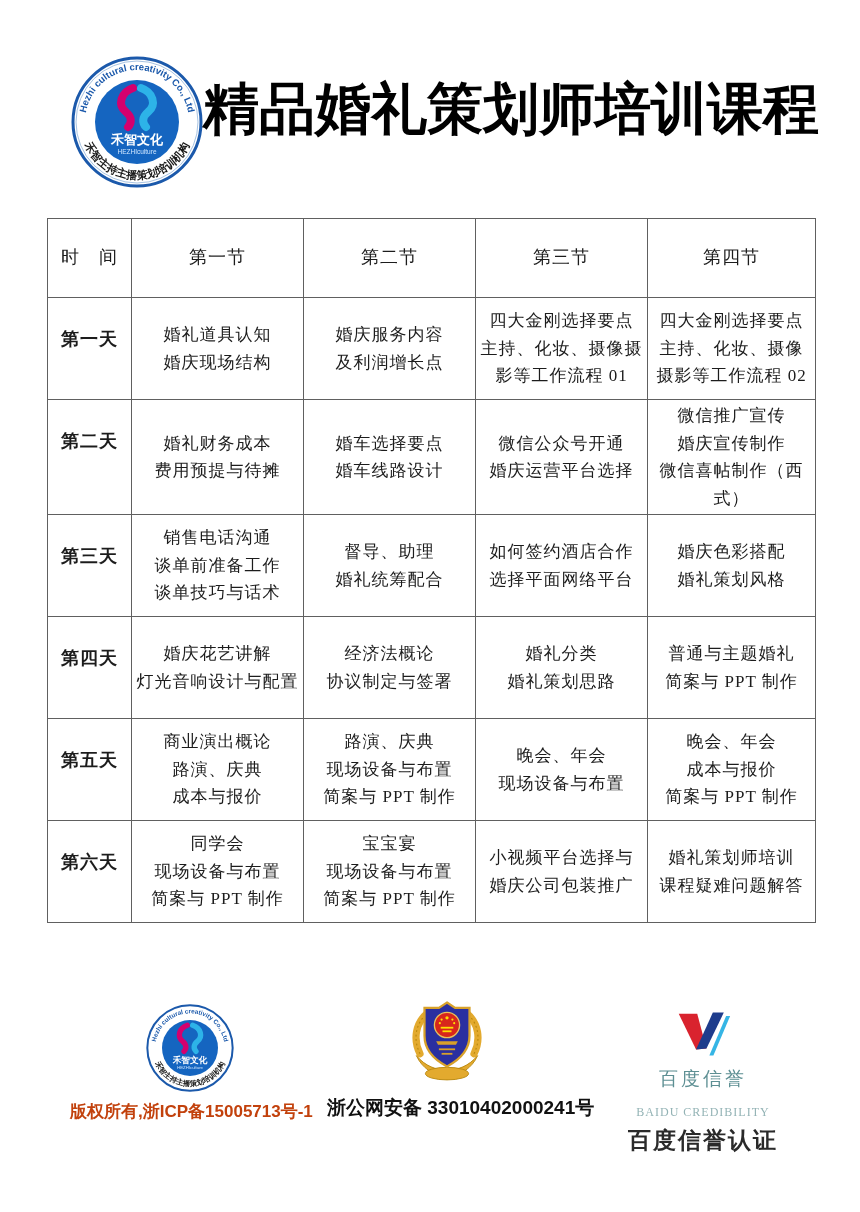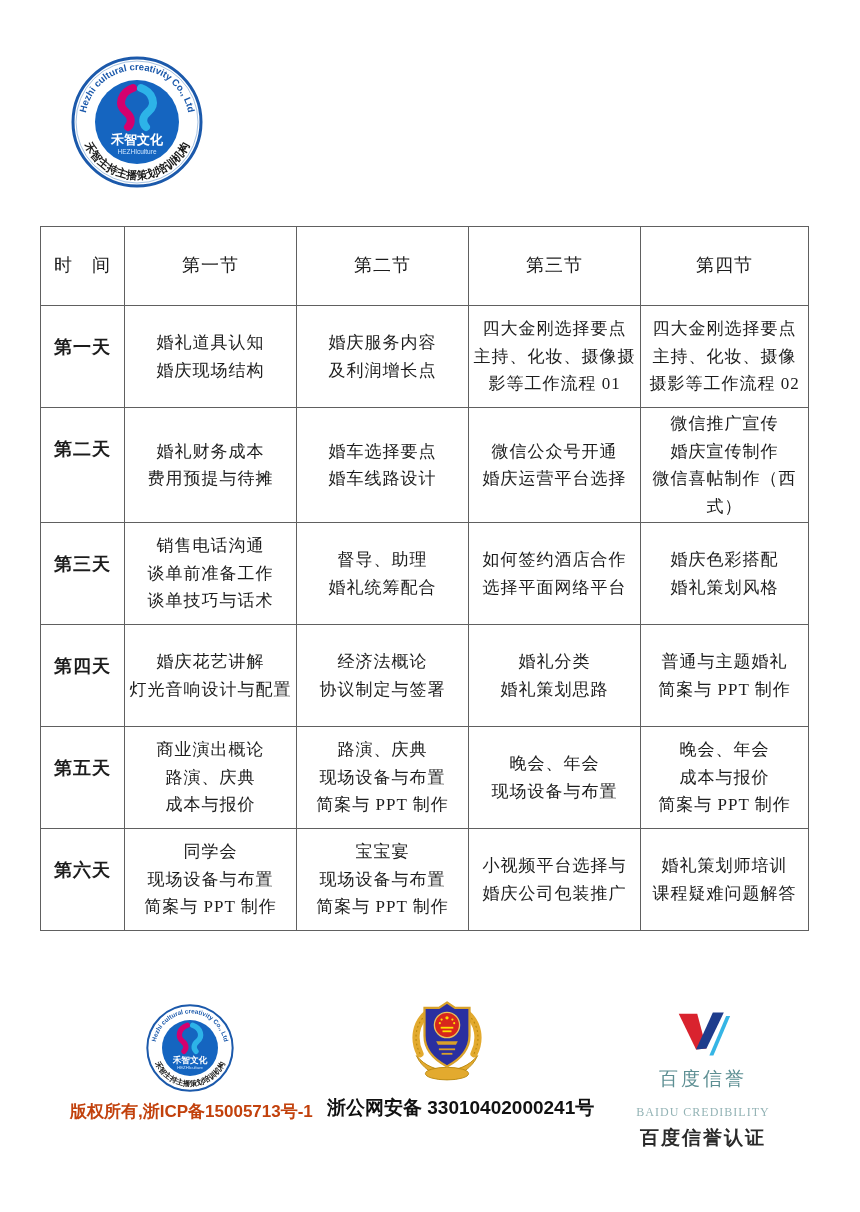--- a/index.html
+++ b/index.html
@@ -12,22 +12,22 @@
   .hezhi-logo { position:absolute; }
   .hezhi-logo.header-size { left:71px; top:56px; width:132px; height:132px; }
   .page-title {
     position:absolute; left:203px; top:76px; width:608px;
     font-size:56px; font-weight:bold; color:#000000; letter-spacing:0px;
     white-space:nowrap; text-align:center; line-height:1.2;
   }
 
   
   table.course {
-    position:absolute; left:40px; top:218px; width:768px;
-    border-collapse:collapse; table-layout:fixed;margin-top:8px;
+    position:absolute; left:47px; top:218px; width:768px;
+    border-collapse:collapse; table-layout:fixed;
   }
   table.course th, table.course td {
     border:1px solid #606060; text-align:center; vertical-align:middle;
     font-size:17px; font-weight:normal; color:#1c1c1c;
     white-space:pre-line; line-height:1.62; letter-spacing:1px; padding:2px 4px;
   }
   table.course thead th { height:74px; font-size:18px; }
   table.course tbody tr { height:102px; }
   table.course tbody th.day {
     vertical-align:top; padding-top:27px; font-size:18px; font-weight:bold;
@@ -52,21 +52,21 @@
   .baidu-cn {
     font-family:"Liberation Sans","DejaVu Sans",sans-serif;
     font-size:19px; color:#5d8f93; letter-spacing:3px; margin-top:2px; white-space:nowrap;
   }
   .baidu-en {
     font-family:Liberation Serif, serif;
     font-size:12px; color:#93b3b5; letter-spacing:1px; margin-top:13px; white-space:nowrap;
   }
   .baidu-cert {
     font-family:"Liberation Sans","DejaVu Sans",sans-serif;
-    font-size:19px; font-weight:bold; color:#2a2a2a; letter-spacing:2px; margin-top:5px; white-space:nowrap;
+    font-size:23px; font-weight:bold; color:#2a2a2a; letter-spacing:2px; margin-top:5px; white-space:nowrap;
   }
 </style>
 </head>
 <body>
 
 <div class="page">
 
   <div class="hezhi-logo header-size">
     <svg viewBox="0 0 132 132" width="132" height="132">
       <defs>
@@ -82,20 +82,21 @@
       <text font-size="11" fill="#1a1a1a" font-weight="bold" font-family="Liberation Sans, sans-serif">
         <textPath href="#arcB1" startOffset="50%" text-anchor="middle">禾智主持主播策划培训机构</textPath>
       </text>
       <path d="M62,32 C50,36 46,49 55,56 C61,61 61,67 57,71" stroke="#d4006e" stroke-width="8" fill="none" stroke-linecap="round"></path>
       <path d="M70,32 C82,36 86,49 77,56 C71,61 71,67 75,71" stroke="#2db3e8" stroke-width="8" fill="none" stroke-linecap="round"></path>
       <text x="66" y="88" font-size="13" fill="#ffffff" font-weight="bold" text-anchor="middle">禾智文化</text>
       <text x="66" y="98" font-size="6.5" fill="#cfe6ff" text-anchor="middle" font-family="Liberation Sans, sans-serif">HEZHIculture</text>
     </svg>
   </div>
 
+  <div class="page-title">精品婚礼策划师培训课程</div>
 
   <table class="course">
     <colgroup>
       <col style="width:84px">
         <col style="width:172px">
         <col style="width:172px">
         <col style="width:172px">
         <col style="width:168px">
     </colgroup>
     <thead>

